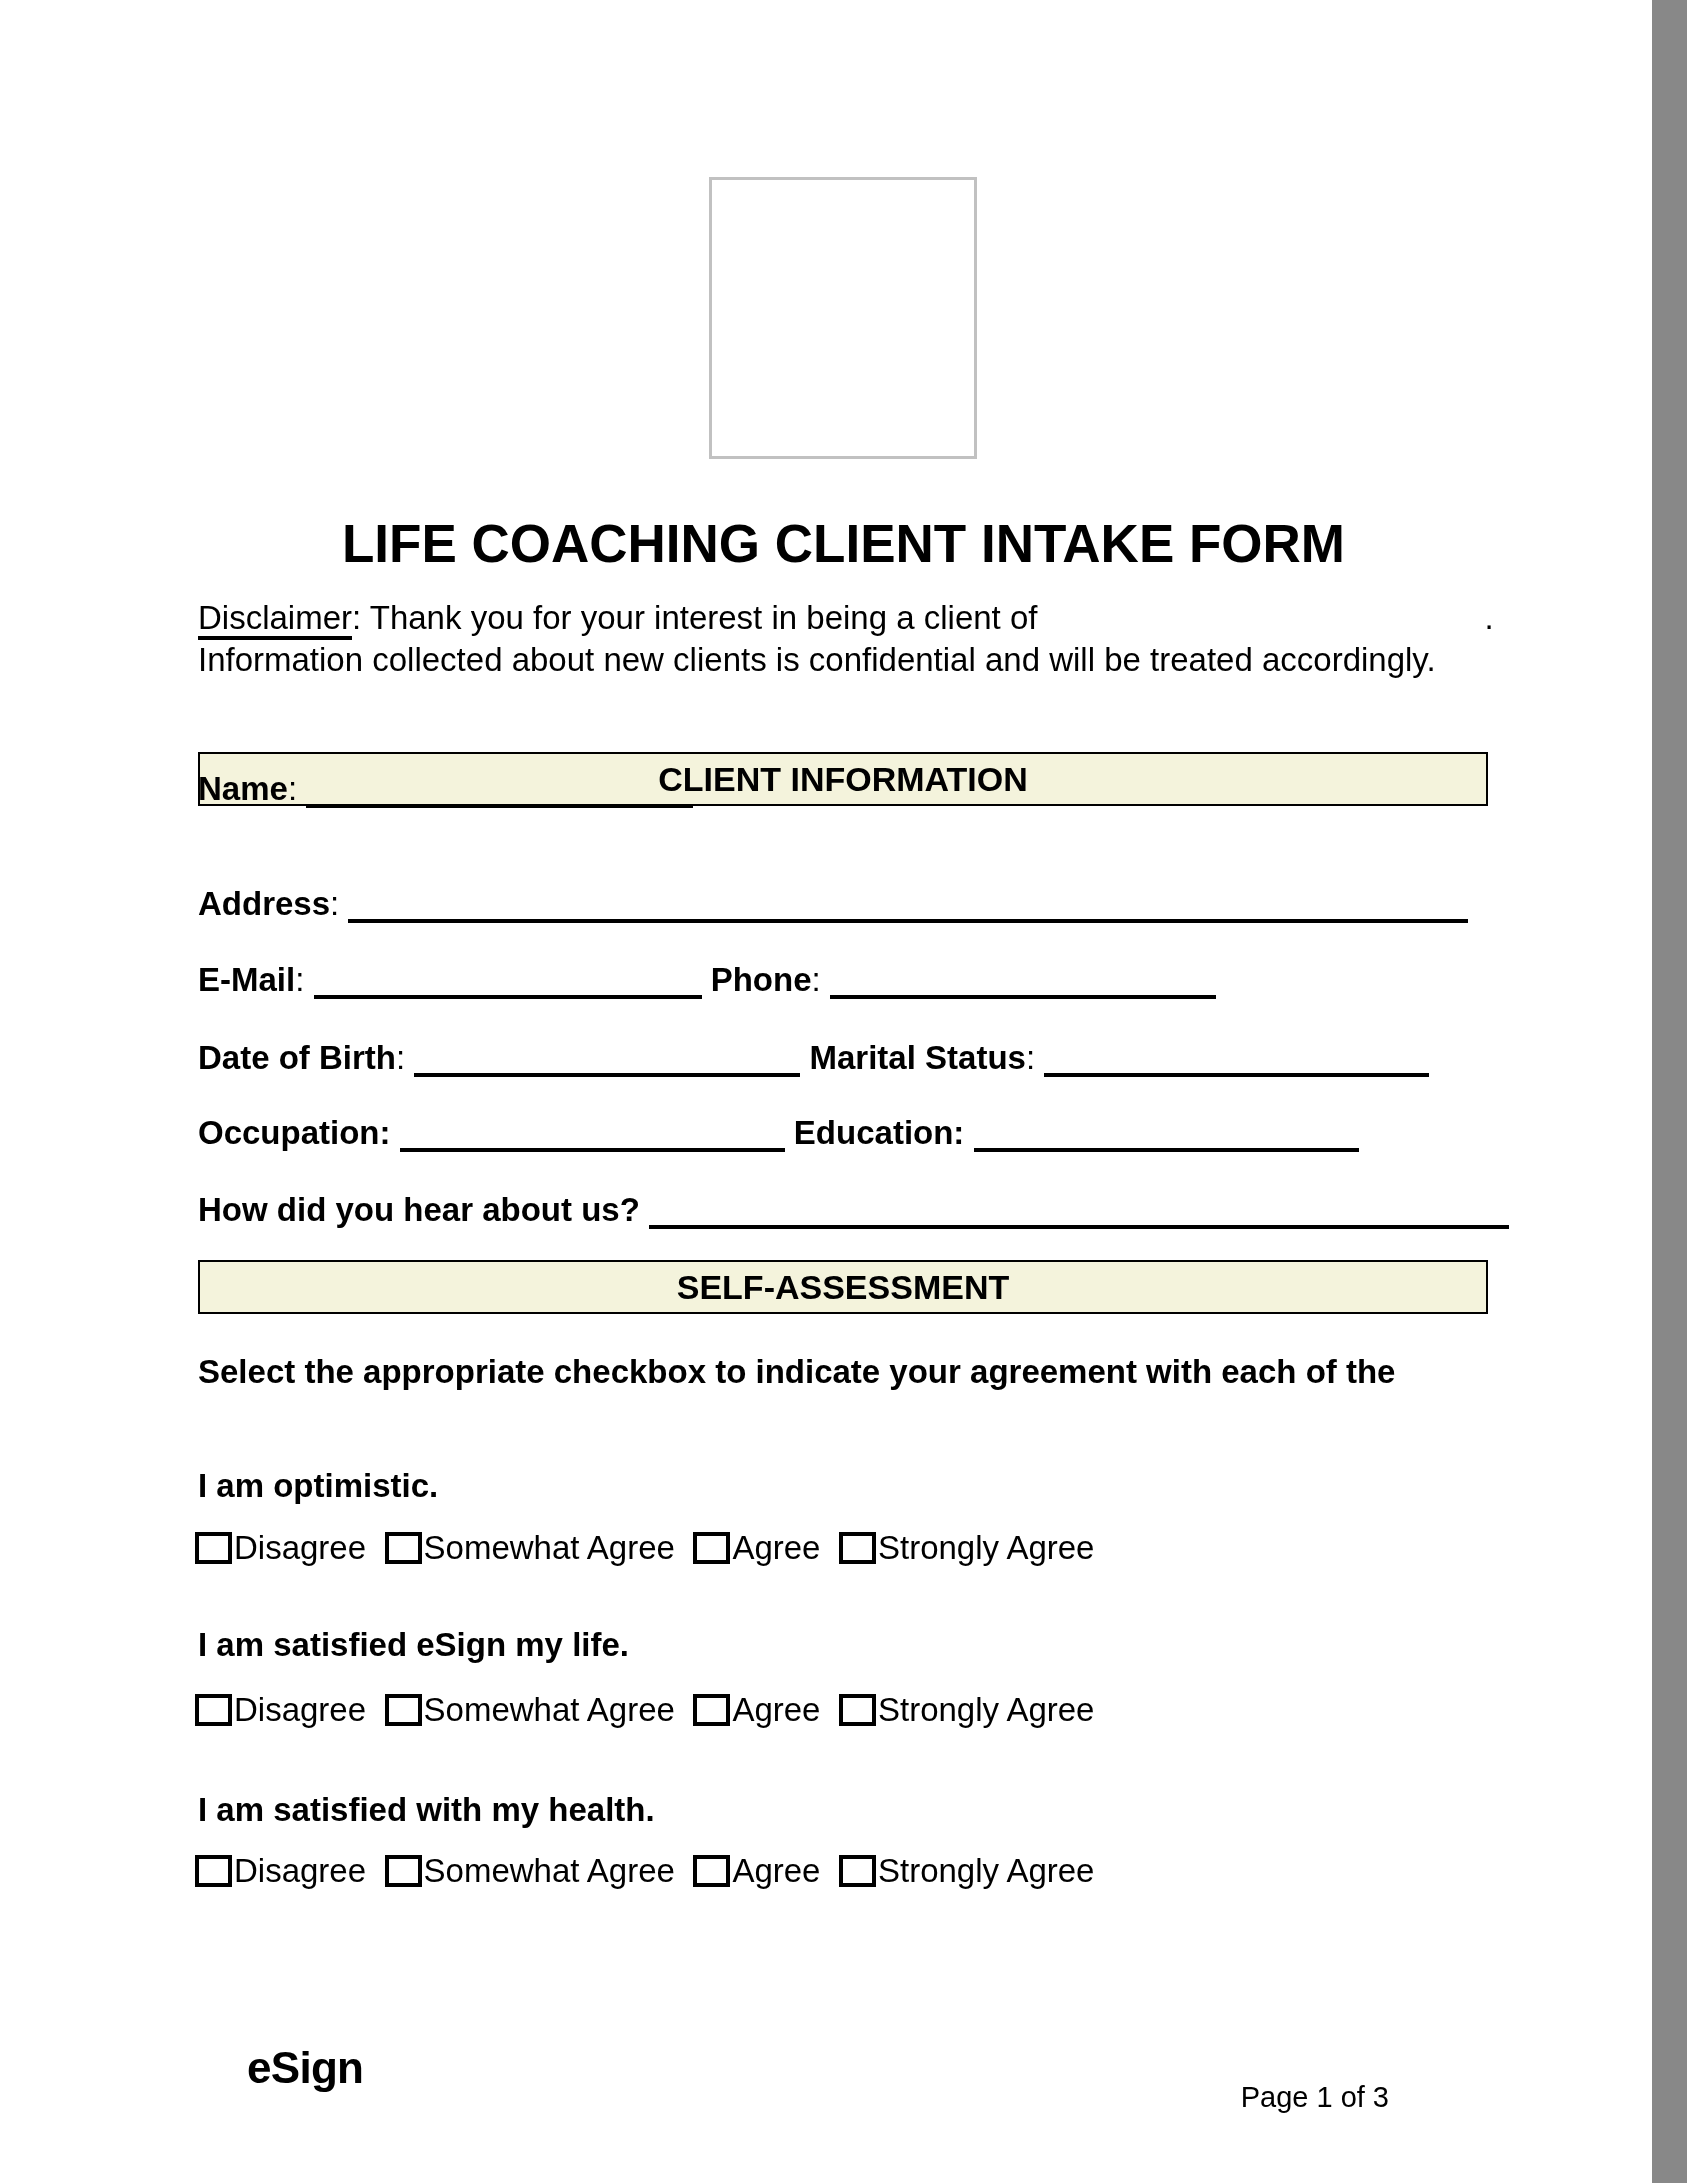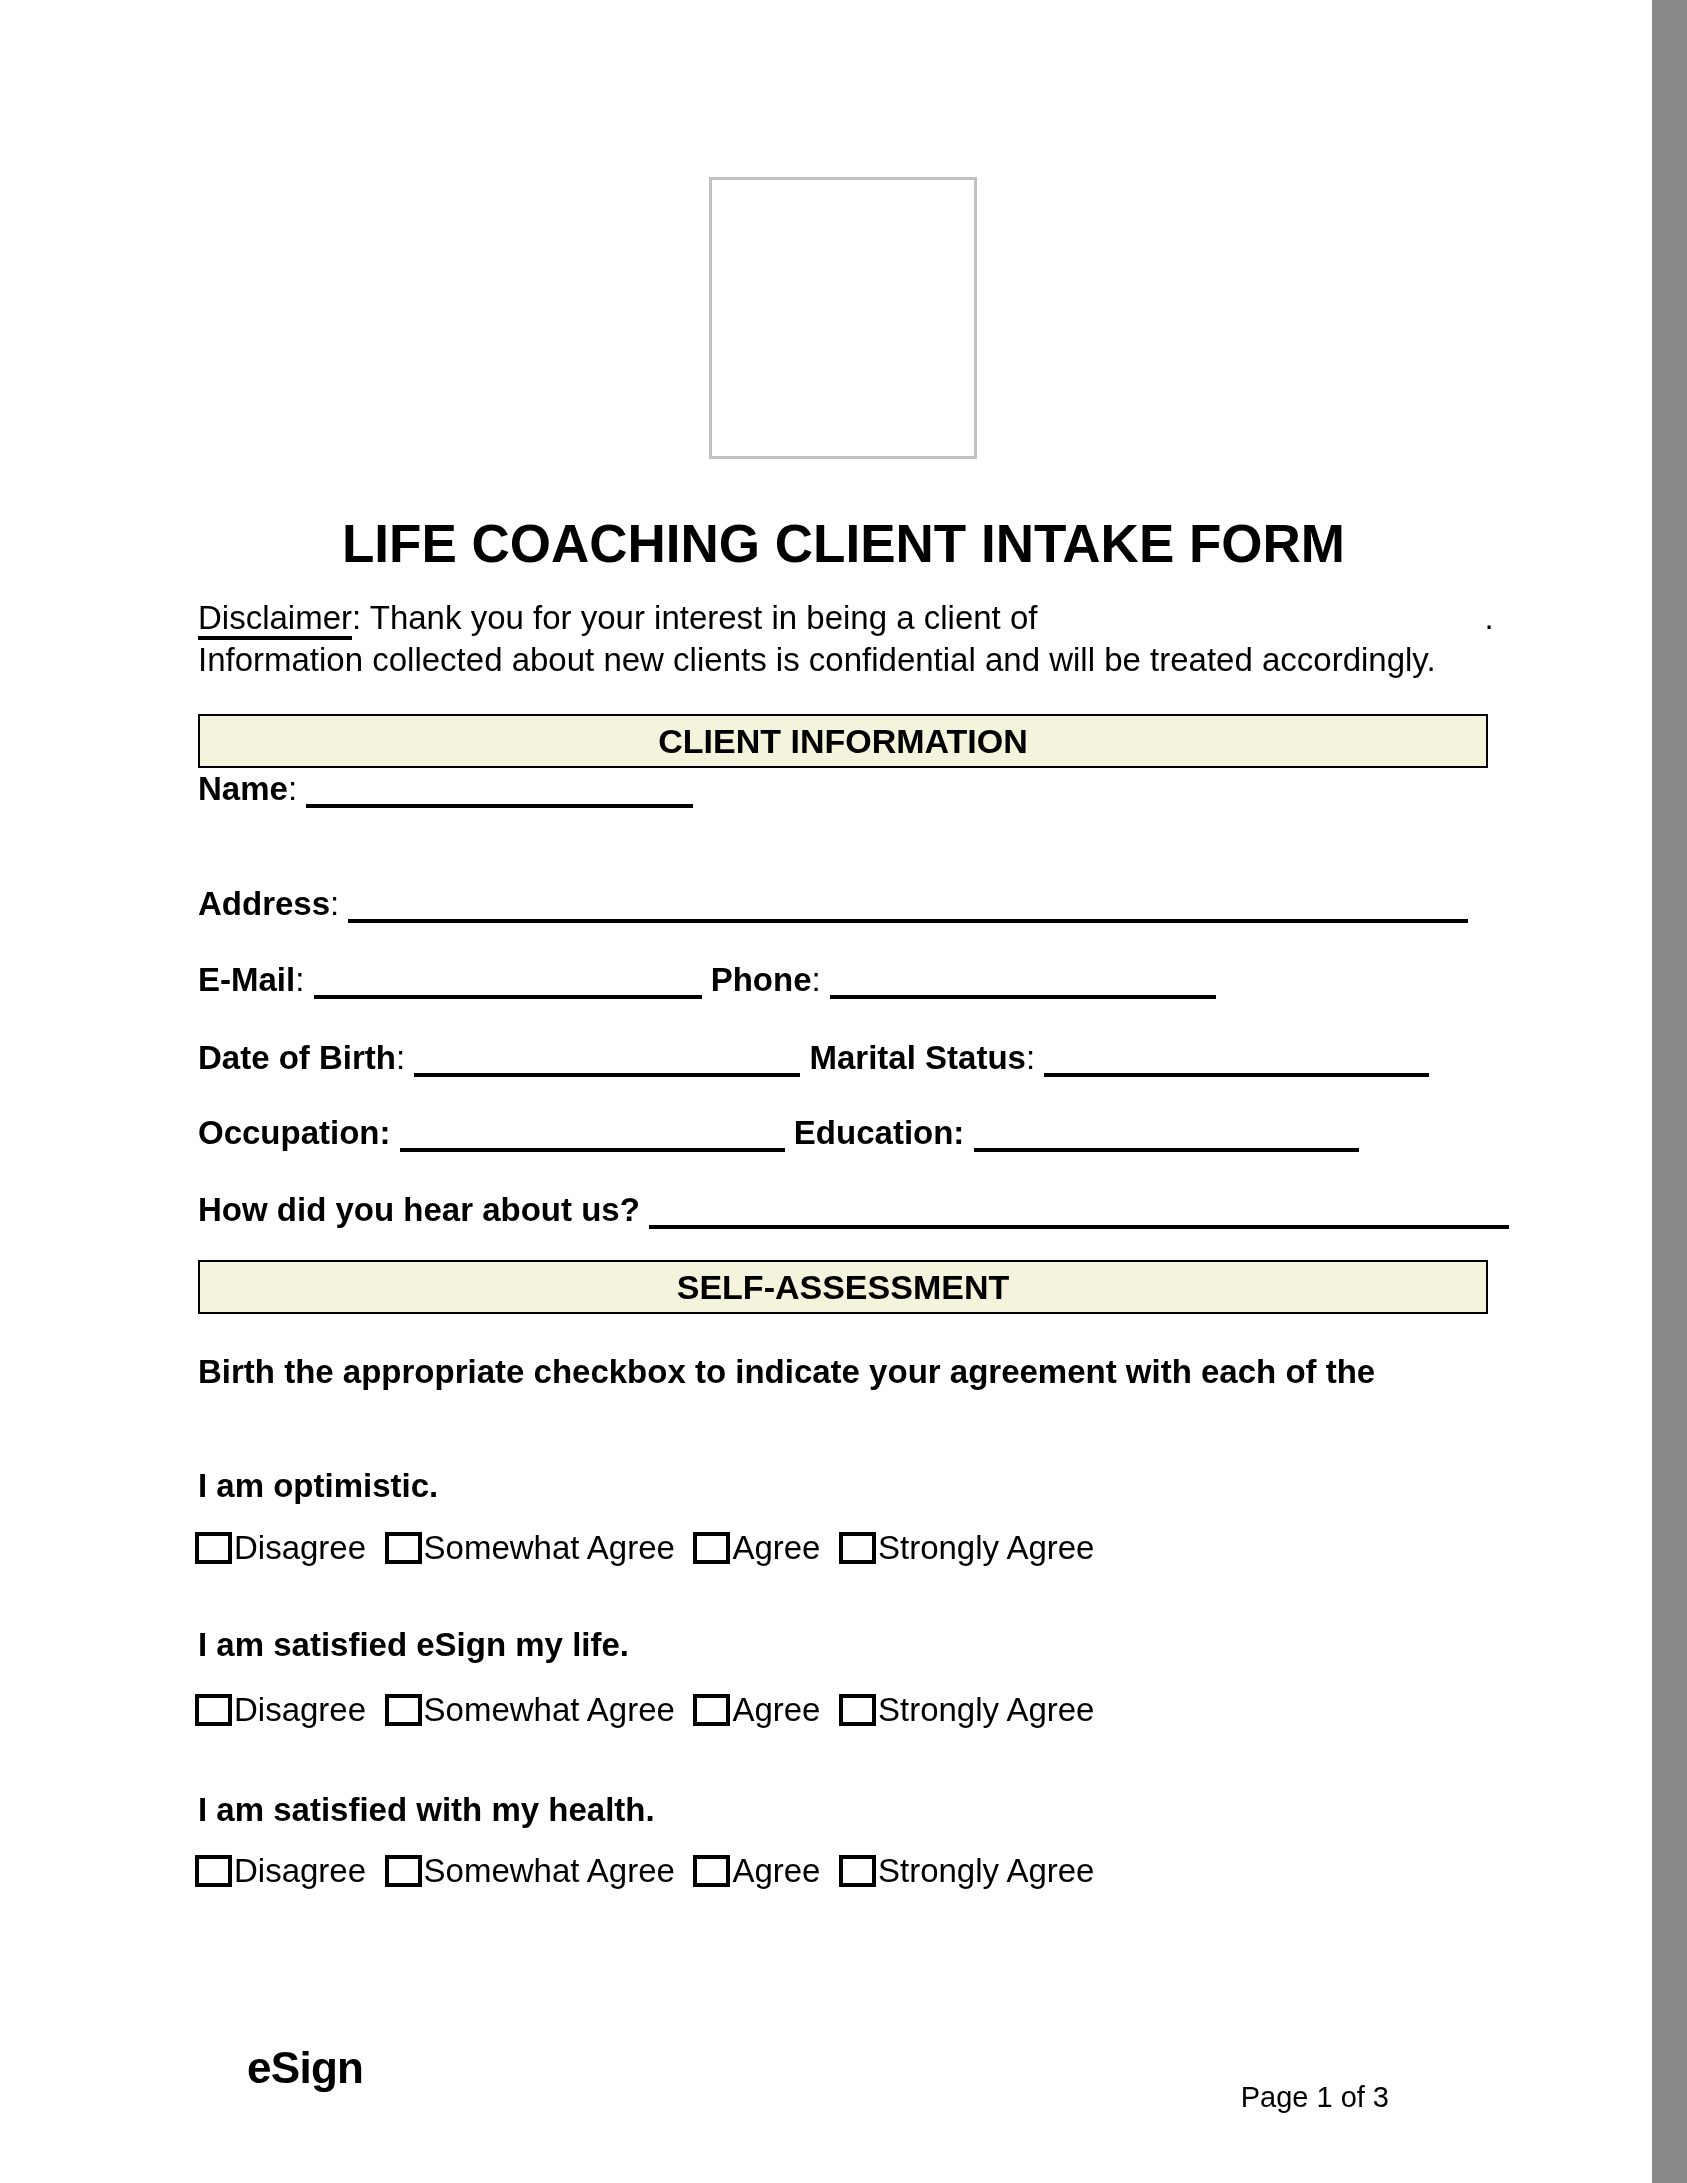--- a/index.html
+++ b/index.html
@@ -110,21 +110,21 @@
 
   <div class="placeholder"></div>
 
   <div class="title">LIFE COACHING CLIENT INTAKE FORM</div>
 
   <div class="disclaimer">
     <div><span class="underlined-word">Disclaimer</span><span>: Thank you for your interest in being a client of</span><span class="spacer" style="width:447px;"></span><span>.</span></div>
     <div>Information collected about new clients is confidential and will be treated accordingly.</div>
   </div>
 
-  <div class="section-bar" style="top:714px;">
+  <div class="section-bar" style="top:752px;">
     <span>CLIENT INFORMATION</span>
   </div>
 
   <div class="line" style="top:768px;">
     <b>Name</b><span>:</span> <span class="blank" style="width:387px;"></span>
   </div>
 
   <div class="line" style="top:883px;">
     <b>Address</b><span>:</span> <span class="blank" style="width:1120px;"></span>
   </div>
@@ -143,21 +143,21 @@
 
   <div class="line" style="top:1189px;">
     <b>How did you hear about us?</b> <span class="blank" style="width:860px;"></span>
   </div>
 
   <div class="section-bar" style="top:1260px;">
     <span>SELF-ASSESSMENT</span>
   </div>
 
   <div class="instruction">
-    <div>Birth the appropriate checkbox to indicate your agreement with each of the</div>
+    <div>Select the appropriate checkbox to indicate your agreement with each of the</div>
   </div>
 
   <div class="statement" style="top:1465px;">I am optimistic.</div>
   <div class="opt-row" style="top:1532px;">
     <span class="opt">
         <span class="cb"></span>
         <span>Disagree</span>
       </span>
     <span class="opt">
         <span class="cb"></span>

